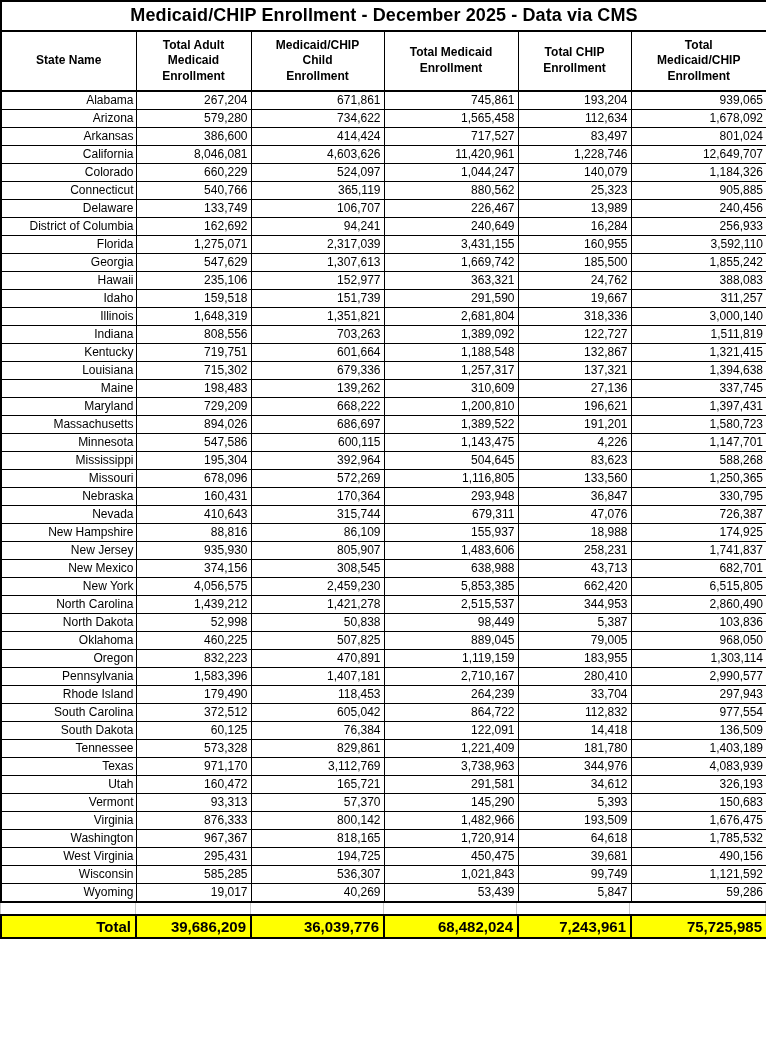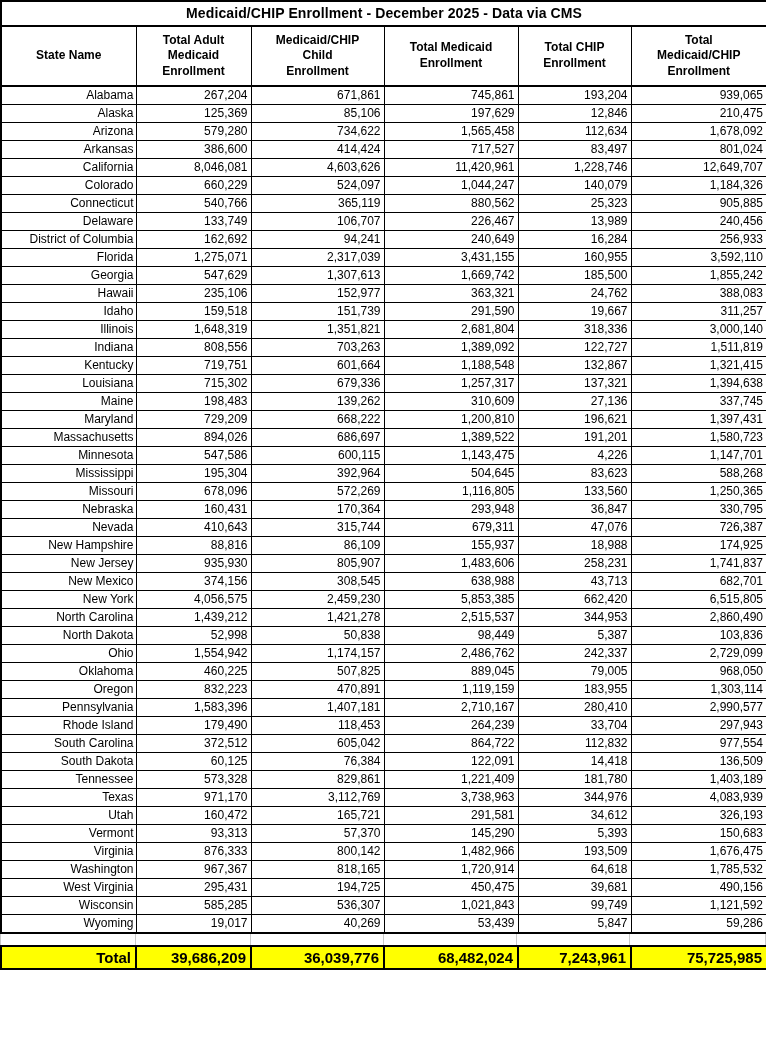--- a/index.html
+++ b/index.html
@@ -15,21 +15,21 @@
   }
   table {
     border-collapse: collapse;
     table-layout: fixed;
     width: 766px;
   }
   table.main {
     border: 2px solid #000000;
   }
   .title-cell {
-    font-size: 14px;
+    font-size: 18px;
     font-weight: bold;
     text-align: center;
     border: 2px solid #000000;
     padding: 3px 0 4px 0;
     letter-spacing: 0.1px;
   }
   th.col-header {
     font-size: 12px;
     font-weight: bold;
     text-align: center;
@@ -125,28 +125,20 @@
     <tbody>
         <tr>
       <td class="cell state">Alabama</td>
       <td class="cell">267,204</td>
       <td class="cell">671,861</td>
       <td class="cell">745,861</td>
       <td class="cell">193,204</td>
       <td class="cell">939,065</td>
     </tr>
         <tr>
-      <td class="cell state">Alaska</td>
-      <td class="cell">125,369</td>
-      <td class="cell">85,106</td>
-      <td class="cell">197,629</td>
-      <td class="cell">12,846</td>
-      <td class="cell">210,475</td>
-    </tr>
-        <tr>
       <td class="cell state">Arizona</td>
       <td class="cell">579,280</td>
       <td class="cell">734,622</td>
       <td class="cell">1,565,458</td>
       <td class="cell">112,634</td>
       <td class="cell">1,678,092</td>
     </tr>
         <tr>
       <td class="cell state">Arkansas</td>
       <td class="cell">386,600</td>
@@ -363,28 +355,20 @@
       <td class="cell">344,953</td>
       <td class="cell">2,860,490</td>
     </tr>
         <tr>
       <td class="cell state">North Dakota</td>
       <td class="cell">52,998</td>
       <td class="cell">50,838</td>
       <td class="cell">98,449</td>
       <td class="cell">5,387</td>
       <td class="cell">103,836</td>
-    </tr>
-        <tr>
-      <td class="cell state">Ohio</td>
-      <td class="cell">1,554,942</td>
-      <td class="cell">1,174,157</td>
-      <td class="cell">2,486,762</td>
-      <td class="cell">242,337</td>
-      <td class="cell">2,729,099</td>
     </tr>
         <tr>
       <td class="cell state">Oklahoma</td>
       <td class="cell">460,225</td>
       <td class="cell">507,825</td>
       <td class="cell">889,045</td>
       <td class="cell">79,005</td>
       <td class="cell">968,050</td>
     </tr>
         <tr>

